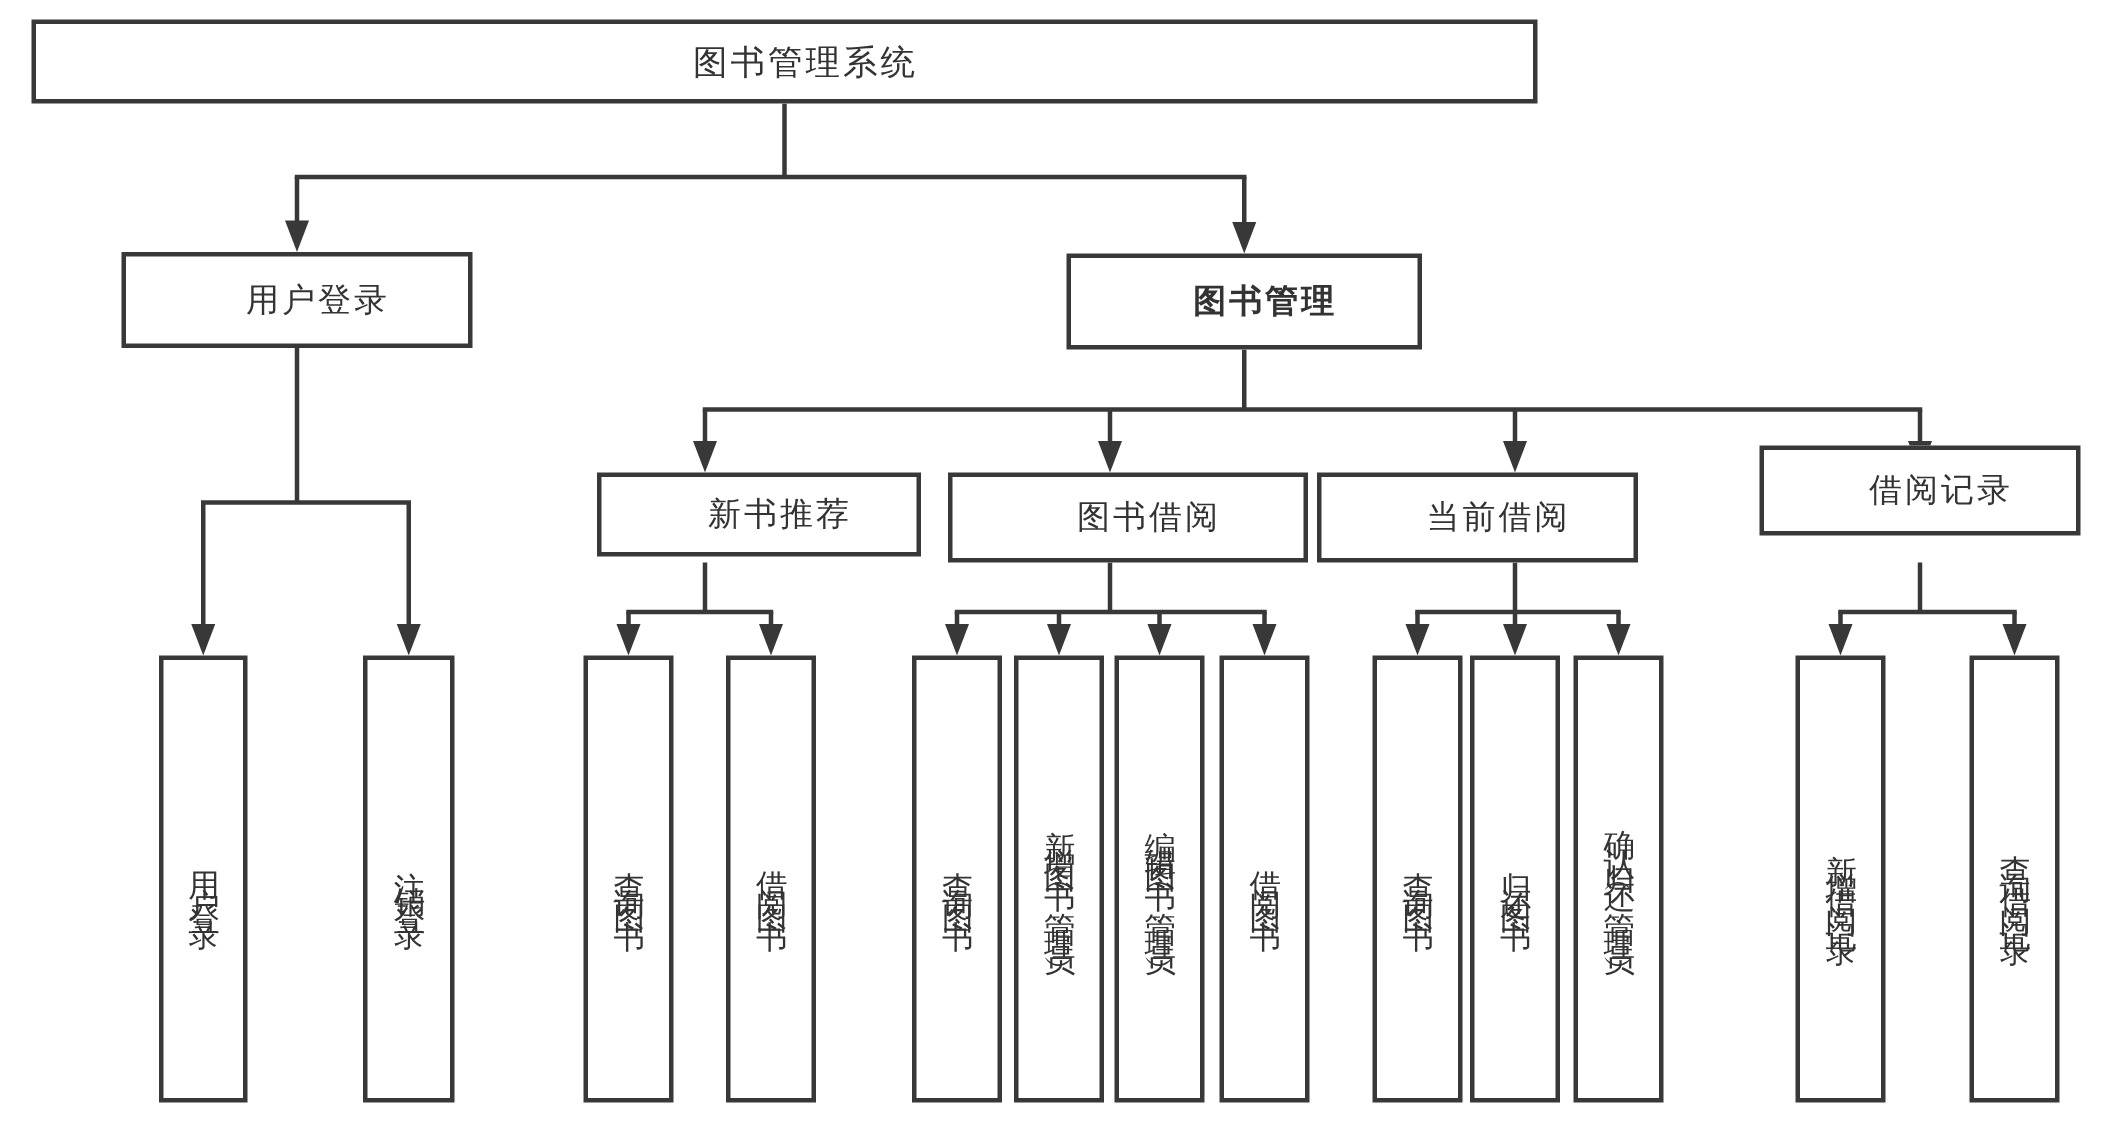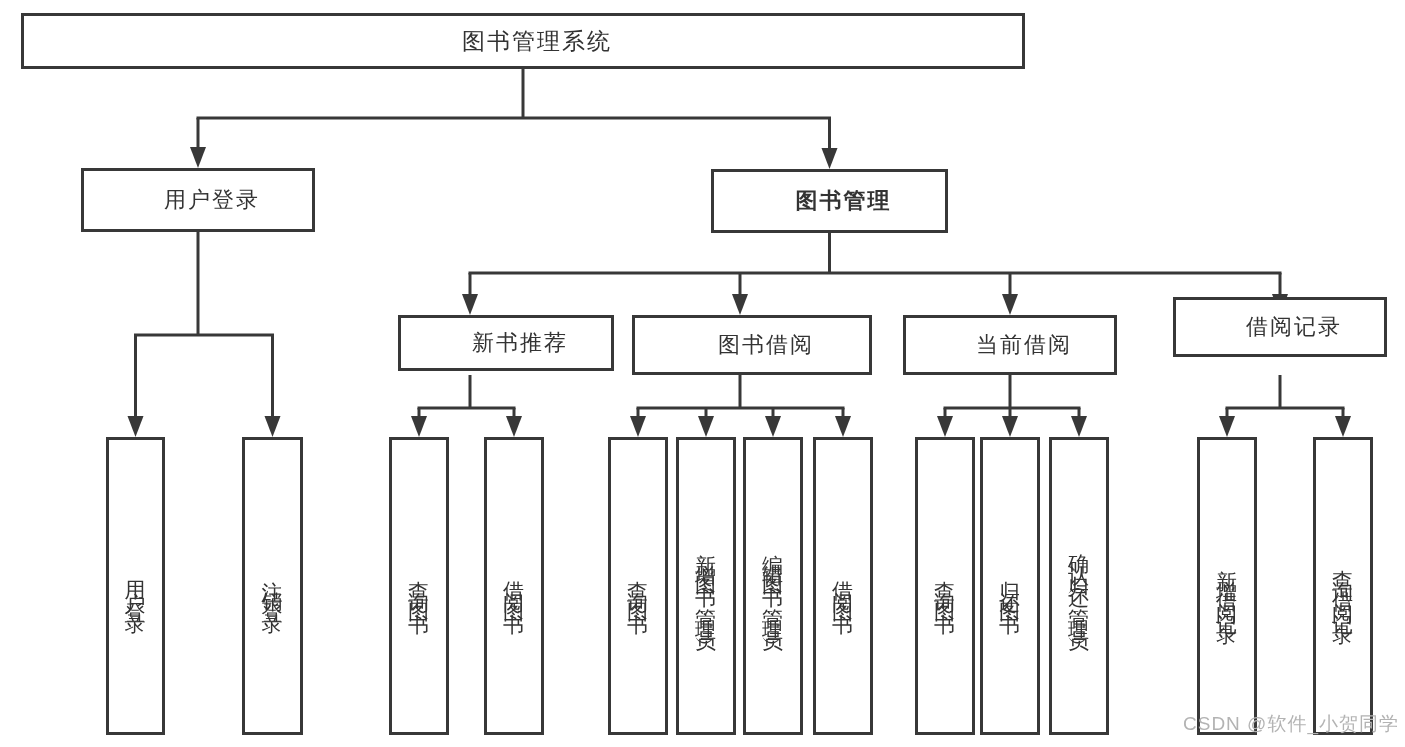--- a/index.html
+++ b/index.html
@@ -119,30 +119,29 @@
         <line x1="1343" y1="408" x2="1343" y2="419"></line>
         <polygon points="1335,416 1351,416 1343,437"></polygon>
       </g>
     </svg>
   <div id="nodes">
       <div class="node h root" style="left: 21px; top: 13px; width: 1004px; height: 56px;">图书管理系统</div>
       <div class="node h" style="left: 81px; top: 168px; width: 234px; height: 64px;">用户登录</div>
       <div class="node h" style="left: 711px; top: 169px; width: 237px; height: 64px; font-weight: bold;">图书管理</div>
       <div class="node h" style="left: 362px; top: 315px; width: 216px; height: 56px; margin-left: 36px;">新书推荐</div>
       <div class="node h" style="left: 632px; top: 315px; width: 240px; height: 60px;">图书借阅</div>
-      <div class="node h" style="left: 903px; top: 315px; width: 214px; height: 60px;">当前借阅</div>
+      <div class="node h" style="left: 878px; top: 315px; width: 214px; height: 60px;">当前借阅</div>
       <div class="node h" style="left: 1173px; top: 297px; width: 214px; height: 60px;">借阅记录</div>
       <div class="node v" style="left: 106px; top: 437px; width: 59px; height: 298px;">用户登录</div>
       <div class="node v" style="left: 242px; top: 437px; width: 61px; height: 298px;">注销登录</div>
       <div class="node v" style="left: 389px; top: 437px; width: 60px; height: 298px;">查询图书</div>
       <div class="node v" style="left: 484px; top: 437px; width: 60px; height: 298px;">借阅图书</div>
       <div class="node v" style="left: 608px; top: 437px; width: 60px; height: 298px;">查询图书</div>
       <div class="node v" style="left: 676px; top: 437px; width: 60px; height: 298px;">新增图书（管理员）</div>
       <div class="node v" style="left: 743px; top: 437px; width: 60px; height: 298px;">编辑图书（管理员）</div>
       <div class="node v" style="left: 813px; top: 437px; width: 60px; height: 298px;">借阅图书</div>
       <div class="node v" style="left: 915px; top: 437px; width: 60px; height: 298px;">查询图书</div>
       <div class="node v" style="left: 980px; top: 437px; width: 60px; height: 298px;">归还图书</div>
       <div class="node v" style="left: 1049px; top: 437px; width: 60px; height: 298px;">确认归还（管理员）</div>
       <div class="node v" style="left: 1197px; top: 437px; width: 60px; height: 298px;">新增借阅记录</div>
       <div class="node v" style="left: 1313px; top: 437px; width: 60px; height: 298px;">查询借阅记录</div>
     </div>
-  <div class="watermark">CSDN @软件_小贺同学</div>
 </div>
 
 </body></html>

